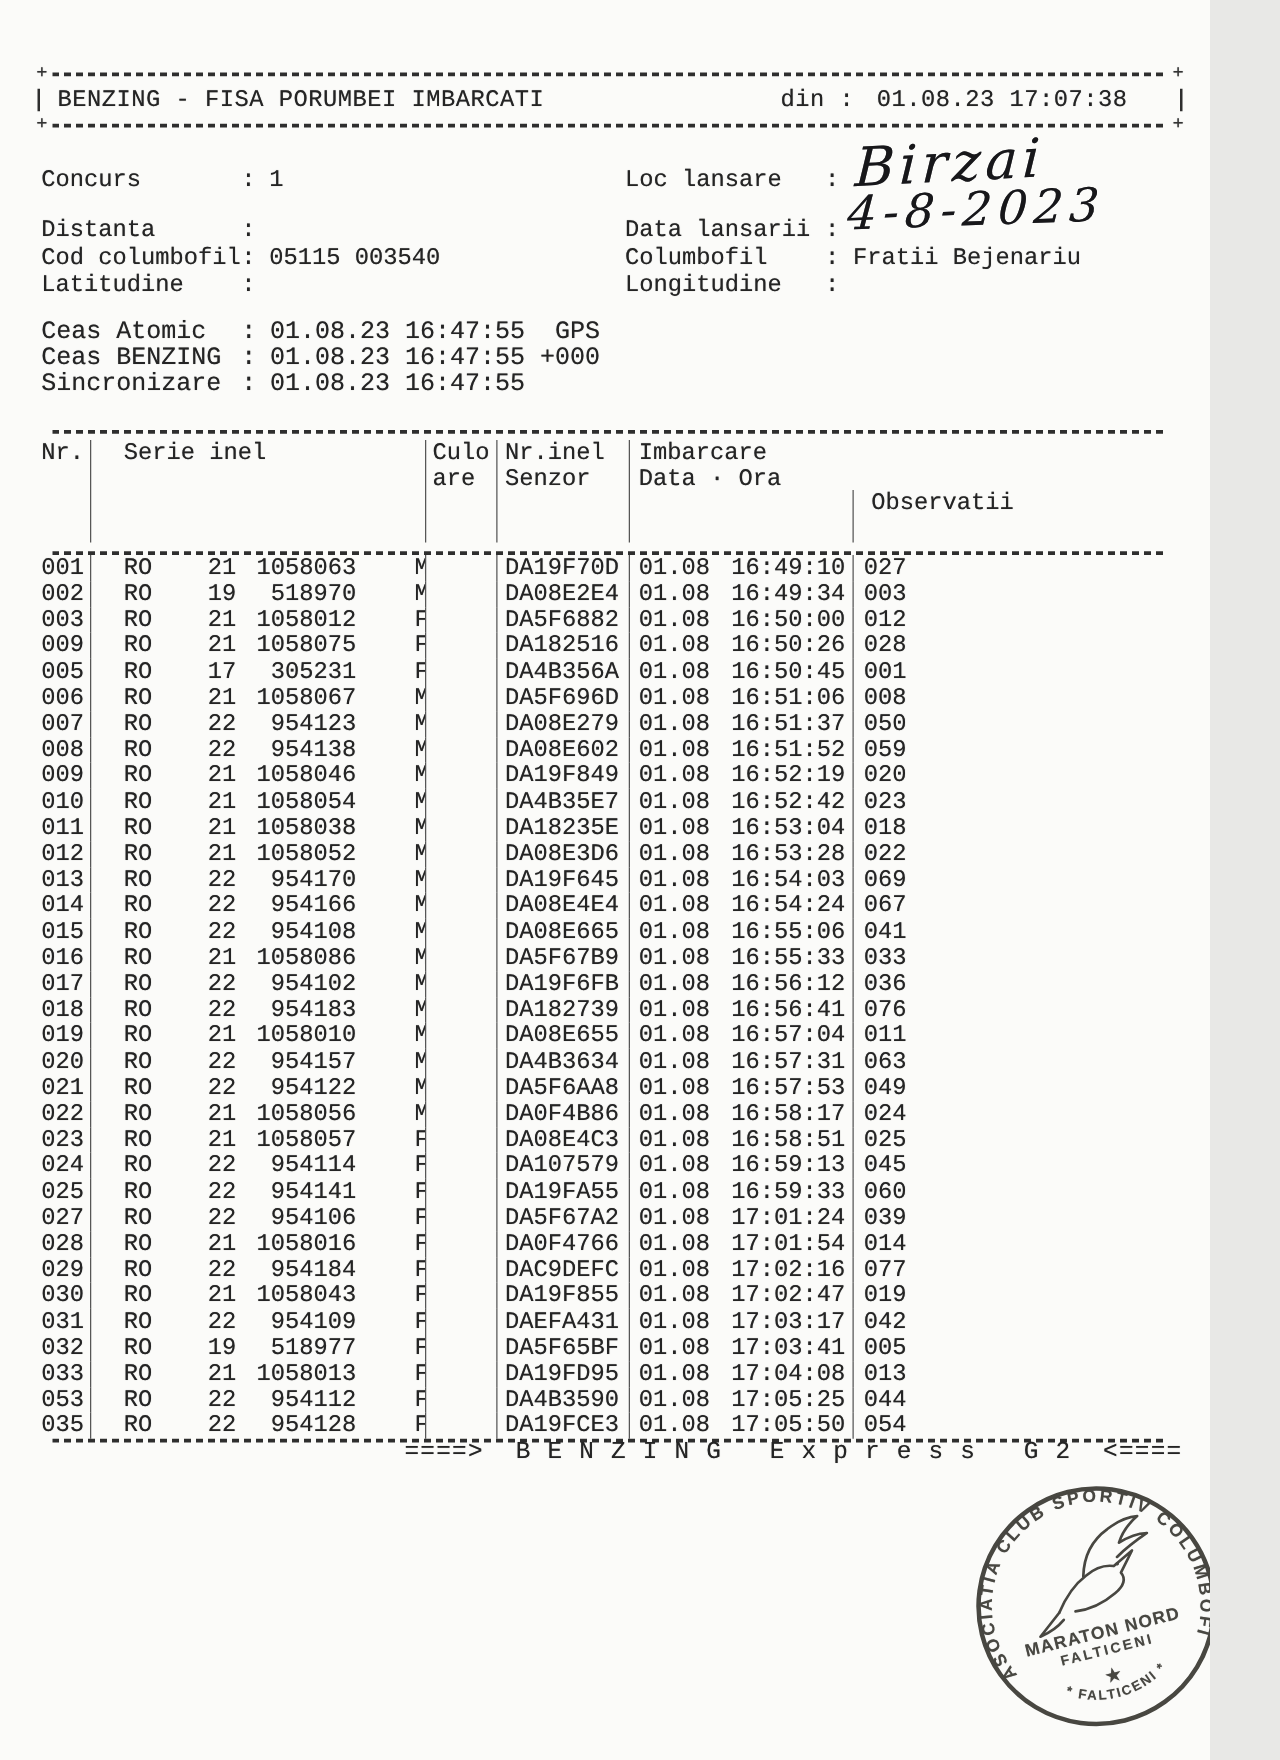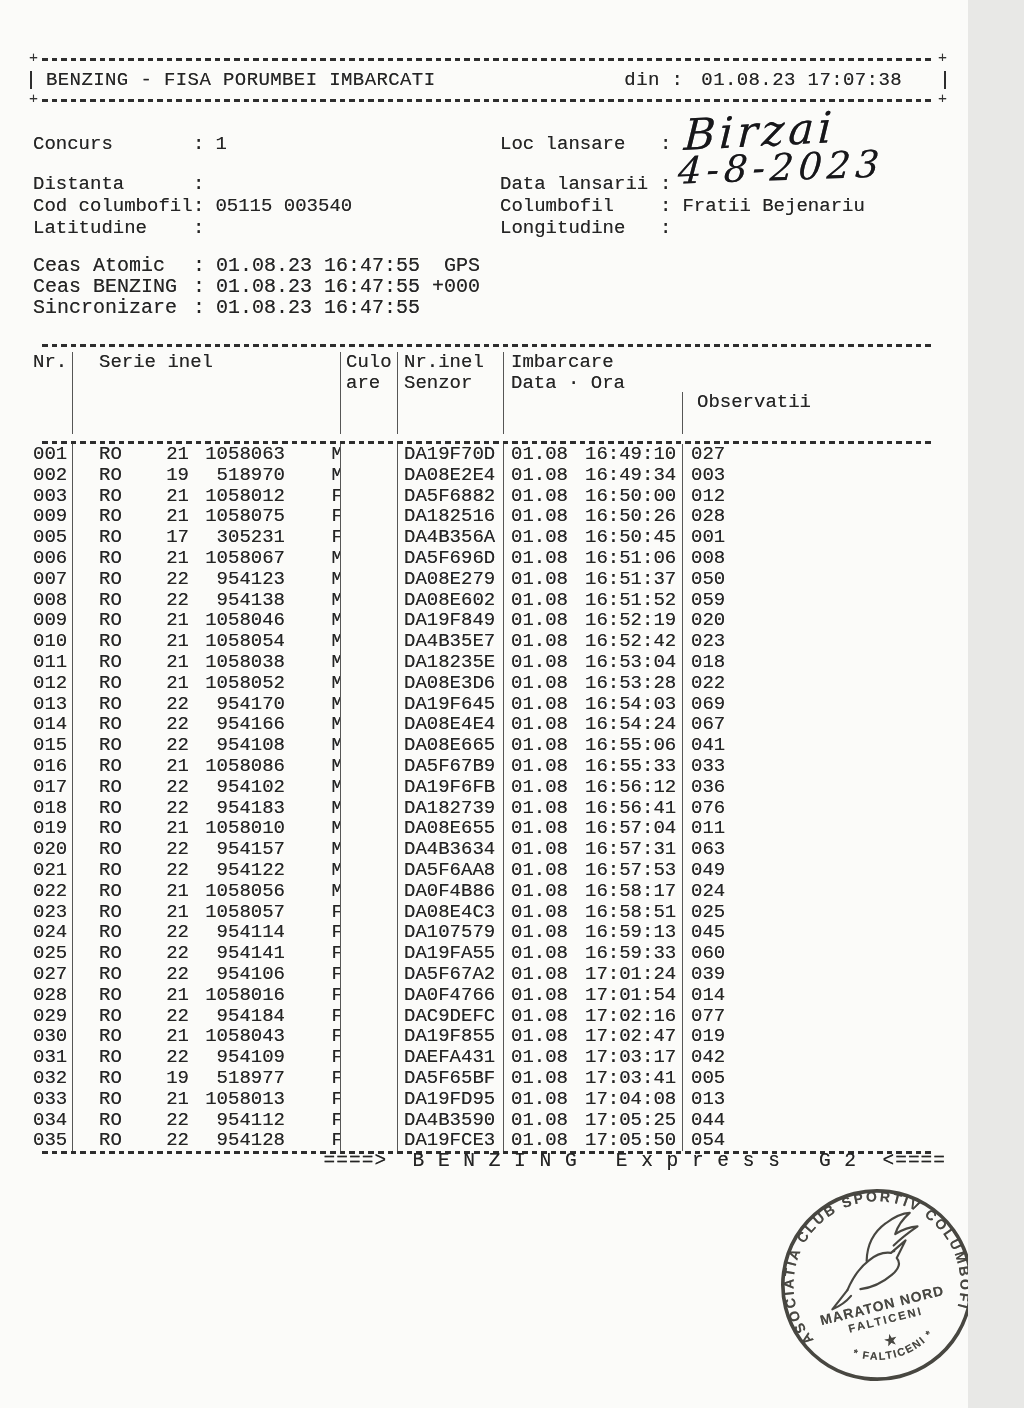--- a/index.html
+++ b/index.html
@@ -394,21 +394,21 @@
       </div>
         <div class="trow">
         <span class="cell c-nr">033</span>
         <span class="cell c-serie bL"><span class="f-country">RO</span><span class="f-year">21</span><span class="f-ring">1058013</span><span class="f-sex">F</span></span>
         <span class="cell c-culo bL"></span>
         <span class="cell c-senzor bL">DA19FD95</span>
         <span class="cell c-imb bL"><span class="f-date">01.08</span><span>17:04:08</span></span>
         <span class="cell c-obs bL">013</span>
       </div>
         <div class="trow">
-        <span class="cell c-nr">034</span>
+        <span class="cell c-nr">053</span>
         <span class="cell c-serie bL"><span class="f-country">RO</span><span class="f-year">22</span><span class="f-ring">954112</span><span class="f-sex">F</span></span>
         <span class="cell c-culo bL"></span>
         <span class="cell c-senzor bL">DA4B3590</span>
         <span class="cell c-imb bL"><span class="f-date">01.08</span><span>17:05:25</span></span>
         <span class="cell c-obs bL">044</span>
       </div>
         <div class="trow">
         <span class="cell c-nr">035</span>
         <span class="cell c-serie bL"><span class="f-country">RO</span><span class="f-year">22</span><span class="f-ring">954128</span><span class="f-sex">F</span></span>
         <span class="cell c-culo bL"></span>

